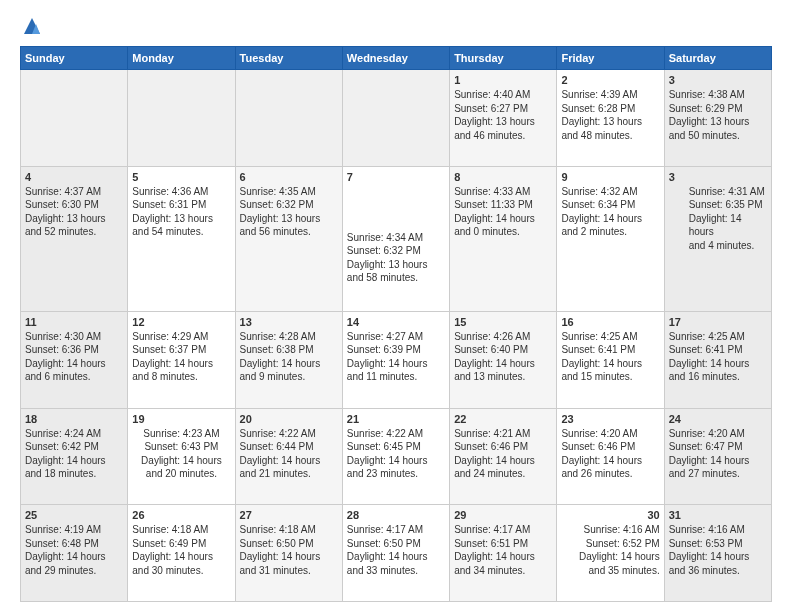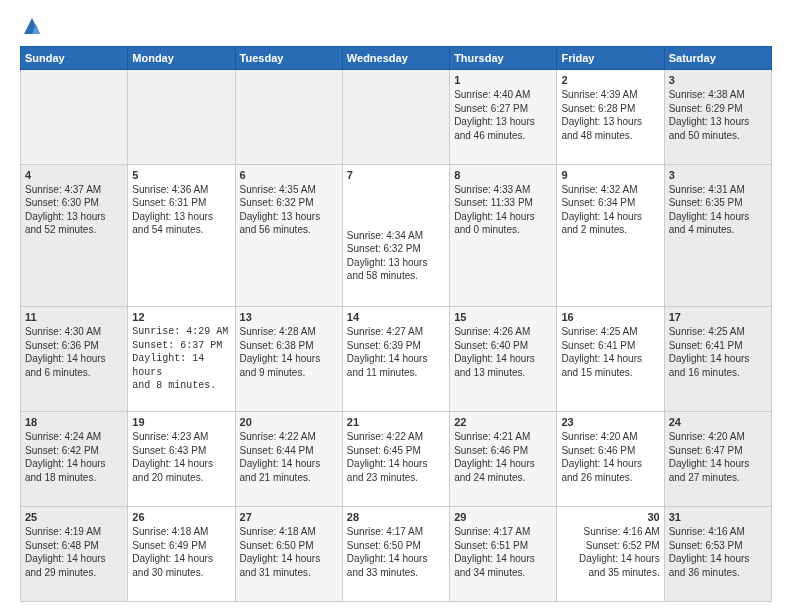--- a/index.html
+++ b/index.html
@@ -209,37 +209,37 @@
           </td>
           <td style="background: rgb(255, 255, 255);">
             <span class="day-num">9</span>
             <div class="day-info" style="white-space: pre-line;">Sunrise: 4:32 AM
 Sunset: 6:34 PM
 Daylight: 14 hours
 and 2 minutes.</div>
           </td>
           <td style="background: rgb(235, 235, 235);">
             <span class="day-num">3</span>
-            <div class="day-info" style="white-space: pre-line;">Sunrise: 4:31 AM
+            <div class="day-info" style="white-space: pre-line; margin-left: 20px;">Sunrise: 4:31 AM
 Sunset: 6:35 PM
 Daylight: 14 hours
 and 4 minutes.</div>
           </td>
         </tr>
         <tr>
           <td style="background: rgb(235, 235, 235);">
             <span class="day-num">11</span>
             <div class="day-info" style="white-space: pre-line;">Sunrise: 4:30 AM
 Sunset: 6:36 PM
 Daylight: 14 hours
 and 6 minutes.</div>
           </td>
           <td style="background: rgb(255, 255, 255);">
             <span class="day-num">12</span>
-            <div class="day-info" style="white-space: pre-line; font-family: Liberation Mono, monospace;">Sunrise: 4:29 AM
+            <div class="day-info" style="white-space: pre-line;">Sunrise: 4:29 AM
 Sunset: 6:37 PM
 Daylight: 14 hours
 and 8 minutes.</div>
           </td>
           <td style="background: rgb(245, 245, 245);">
             <span class="day-num">13</span>
             <div class="day-info" style="white-space: pre-line;">Sunrise: 4:28 AM
 Sunset: 6:38 PM
 Daylight: 14 hours
 and 9 minutes.</div>
@@ -276,21 +276,21 @@
         <tr>
           <td style="background: rgb(235, 235, 235);">
             <span class="day-num">18</span>
             <div class="day-info" style="white-space: pre-line;">Sunrise: 4:24 AM
 Sunset: 6:42 PM
 Daylight: 14 hours
 and 18 minutes.</div>
           </td>
           <td style="background: rgb(255, 255, 255);">
             <span class="day-num">19</span>
-            <div class="day-info" style="white-space: pre-line;">Sunrise: 4:23 AM
+            <div class="day-info" style="white-space: pre-line; text-align: center;">Sunrise: 4:23 AM
 Sunset: 6:43 PM
 Daylight: 14 hours
 and 20 minutes.</div>
           </td>
           <td style="background: rgb(245, 245, 245);">
             <span class="day-num">20</span>
             <div class="day-info" style="white-space: pre-line;">Sunrise: 4:22 AM
 Sunset: 6:44 PM
 Daylight: 14 hours
 and 21 minutes.</div>

